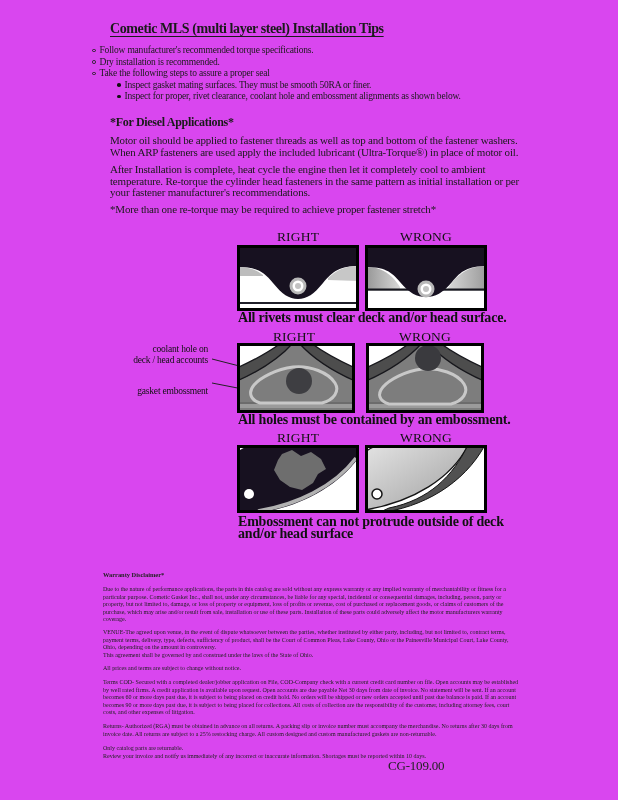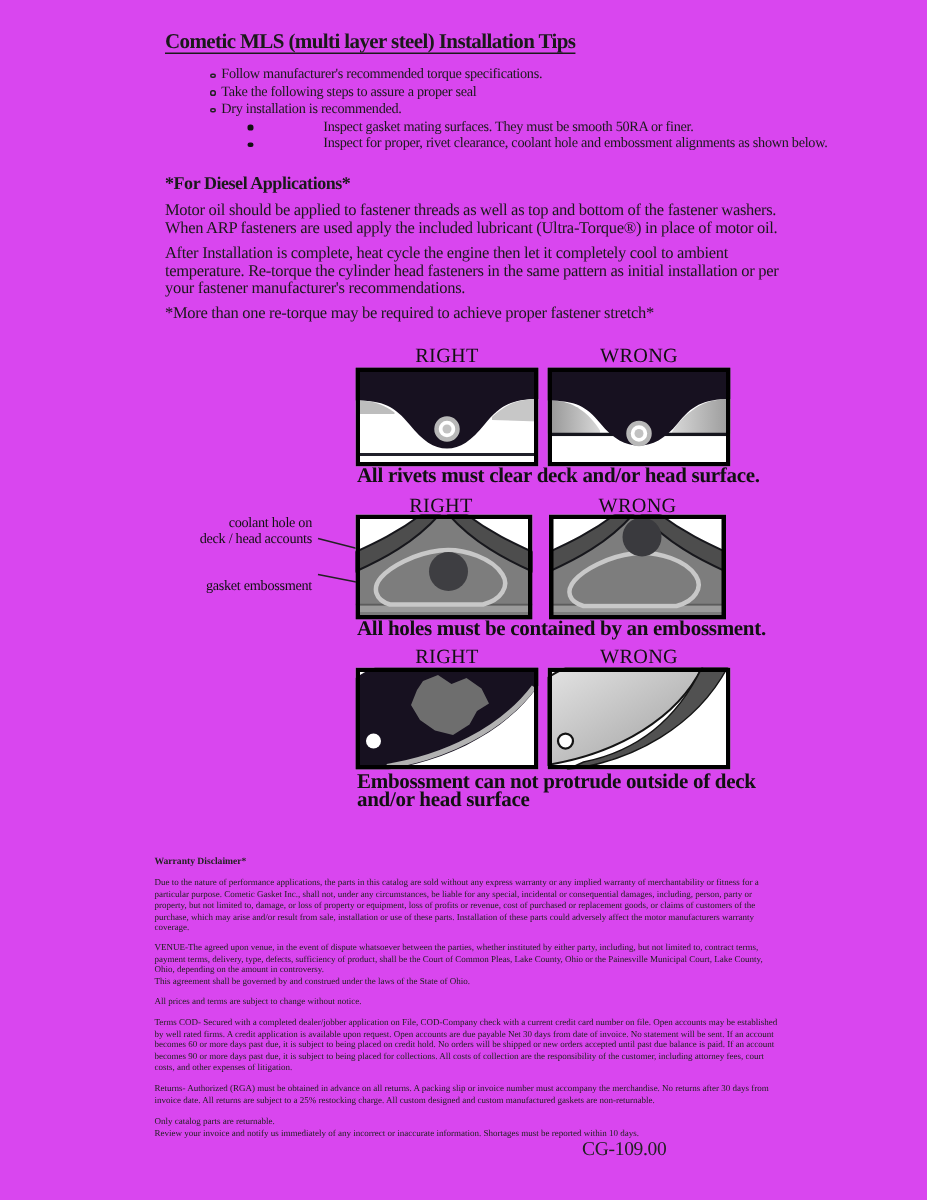--- a/index.html
+++ b/index.html
@@ -4,23 +4,23 @@
 <style>
   * { margin:0; padding:0; box-sizing:border-box; }
   html,body { background:#ffffff; }
   body { width:618px; height:800px; font-family:"Liberation Sans", sans-serif; color:#1a1a1a; }
   .page { position:relative; width:618px; height:800px; background:#d946ef; overflow:hidden;font-family:Liberation Serif, serif; }
 
   .title { position:absolute; left:110px; top:21px; font-size:14px; font-weight:bold;
            letter-spacing:-0.4px; text-decoration:underline; text-underline-offset:3px; }
 
   .tips { position:absolute; left:92px; top:45px; width:445px; font-size:9.5px;
-          letter-spacing:-0.2px; line-height:11.6px;margin-left:48px; }
+          letter-spacing:-0.2px; line-height:11.6px; }
   .trow { display:flex; align-items:flex-start; }
-  .trow.sub { margin-left:25px;gap:43px; }
+  .trow.sub { margin-left:25px; }
   .ring { flex:0 0 auto; width:3.5px; height:3.5px; border:1px solid #222; border-radius:50%;
           margin:3.5px 4px 0 0; }
   .dot  { flex:0 0 auto; width:3.5px; height:3.5px; background:#111; border-radius:50%;
           margin:3.5px 4px 0 0; }
 
   .diesel-h { position:absolute; left:110px; top:115px; font-size:12px; font-weight:bold; letter-spacing:-0.3px; }
   .dp { position:absolute; left:110px; width:430px; font-size:11px; letter-spacing:-0.2px; line-height:11.6px; }
   .dp1 { top:135px; } .dp2 { top:164px; } .dp3 { top:204px; }
 
   .figlabel { position:absolute; width:122px; text-align:center; font-size:13.5px;
@@ -46,25 +46,25 @@
 
   <div class="title">Cometic MLS (multi layer steel) Installation Tips</div>
 
   <div class="tips">
     <div class="trow">
       <span class="ring"></span>
       <span>Follow manufacturer's recommended torque specifications.</span>
     </div>
     <div class="trow">
       <span class="ring"></span>
-      <span>Take the following steps to assure a proper seal</span>
+      <span>Dry installation is recommended.</span>
     </div>
     <div class="trow">
       <span class="ring"></span>
-      <span>Dry installation is recommended.</span>
+      <span>Take the following steps to assure a proper seal</span>
     </div>
     <div class="trow sub">
       <span class="dot"></span>
       <span>Inspect gasket mating surfaces.  They must be smooth 50RA or finer.</span>
     </div>
     <div class="trow sub">
       <span class="dot"></span>
       <span>Inspect for proper, rivet clearance, coolant hole and embossment alignments as shown below.</span>
     </div>
   </div>

